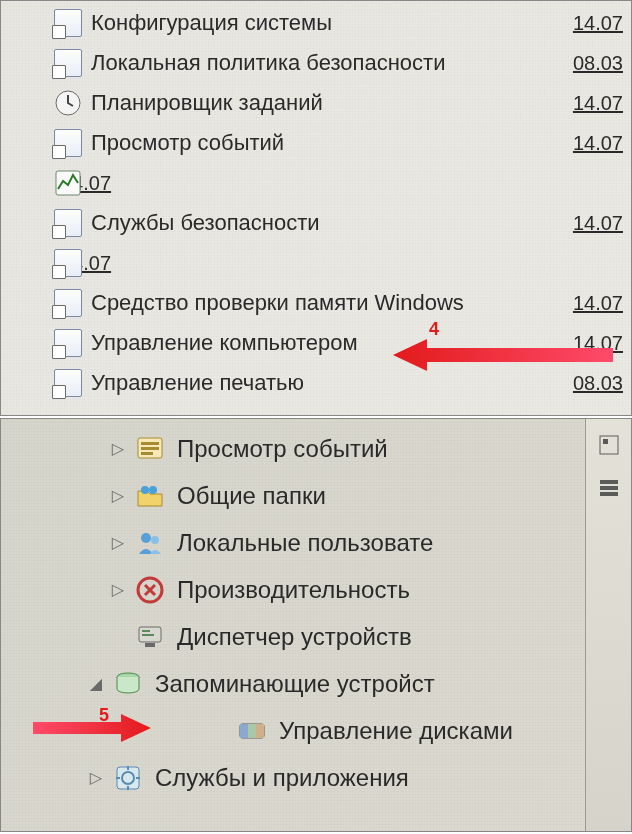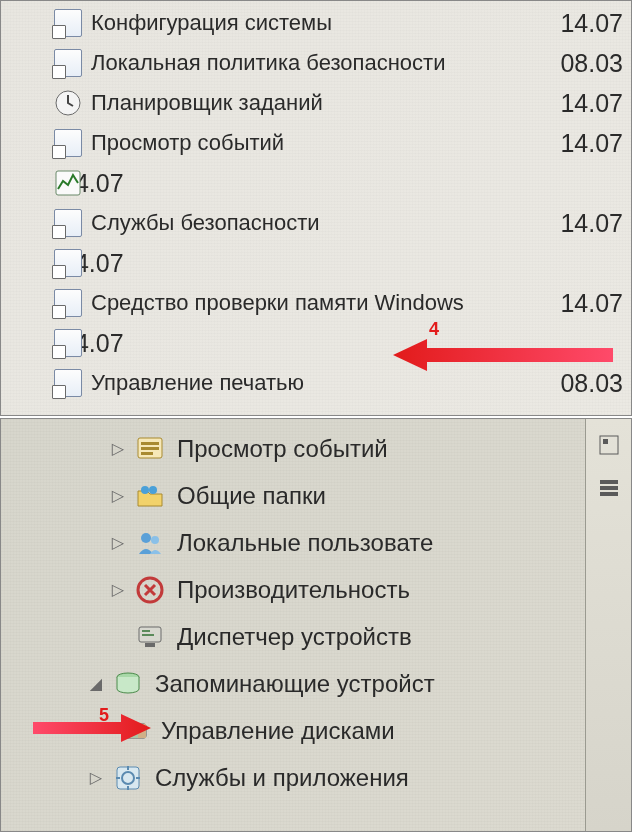--- a/index.html
+++ b/index.html
@@ -36,21 +36,21 @@
       position: relative;
       white-space: nowrap;
     }
     .list-row .icon {
       position: absolute;
       left: 52px;
       width: 30px; height: 30px;
       display: flex; align-items: center; justify-content: center;
     }
     .list-row .label { margin-left: 38px; flex: 1 1 auto; overflow: hidden; text-overflow: clip; }
-    .list-row .date { color: #2a2a2a; font-size: 25px; padding-left: 8px; }
+    .list-row .date { color: #2a2a2a; font-size: 20px; padding-left: 8px; text-decoration: underline; }
     .divider {
       height: 2px;
       background: #fff;
     }
 
     .panel-bottom {
       width: 632px;
       height: 414px;
       background: linear-gradient(135deg, #d7d6cc 0%, #dcdad0 100%);
       border: 1px solid #888;
@@ -80,21 +80,21 @@
       margin-right: 6px;
     }
     .tree-row .ticon {
       width: 34px; height: 34px;
       display: flex; align-items: center; justify-content: center;
       margin-right: 10px;
     }
     .tree-row .tlabel { overflow: hidden; }
 
     .indent-1 { padding-left: 108px; }
-    .indent-2 { padding-left: 92px; }
+    .indent-2 { padding-left: 92px; justify-content: center; }
     .indent-0 { padding-left: 86px; }
 
     
     .right-strip {
       position: absolute;
       right: 0; top: 0;
       width: 46px; height: 100%;
       border-left: 1px solid #9a9a90;
       background: linear-gradient(#e4e2d8, #d6d4ca);
       display: flex; flex-direction: column; align-items: center;
@@ -193,20 +193,21 @@
     <span class="icon">
         <span class="win-shortcut"></span>
       </span>
     <span class="label">Средство проверки памяти Windows</span>
     <span class="date">14.07</span>
   </div>
   <div class="list-row">
     <span class="icon">
         <span class="win-shortcut"></span>
       </span>
+    <span class="label">Управление компьютером</span>
     <span class="date">14.07</span>
   </div>
   <div class="list-row">
     <span class="icon">
         <span class="win-shortcut"></span>
       </span>
     <span class="label">Управление печатью</span>
     <span class="date">08.03</span>
   </div>
 

